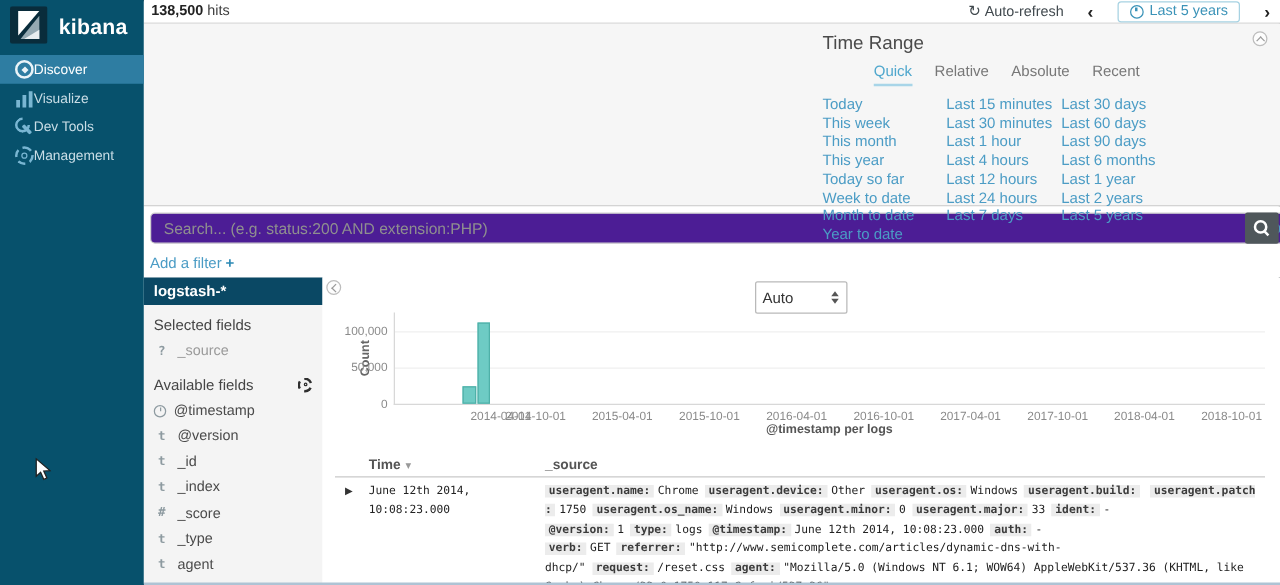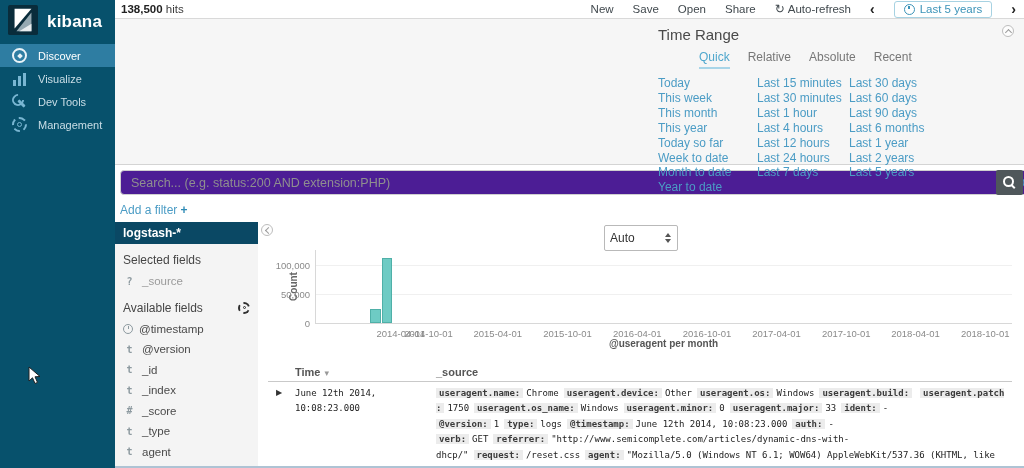--- a/index.html
+++ b/index.html
@@ -5,21 +5,21 @@
   * { margin:0; padding:0; box-sizing:border-box; }
   html,body { width:1024px; height:468px; overflow:hidden; }
   body { font-family:"Liberation Sans", sans-serif; background:#fff; position:relative; }
   .screen { position:absolute; inset:0; width:1024px; height:468px; overflow:hidden; box-shadow:inset 0 0 0 1px #23282b; background:#fff; }
 
   
   .sidebar { position:absolute; left:0; top:0; width:115px; height:468px; background:#07516c; z-index:5; }
   .logo { display:flex; align-items:center; gap:9px; padding:6px 0 6px 8px; height:44px; cursor:pointer; }
   .logo-text { color:#fff; font-size:17px; font-weight:600; letter-spacing:.2px; }
   .nav-list { list-style:none; margin-top:0; }
-  .nav-item { display:flex; align-items:center; gap:11px; height:23px; padding-left:12px; color:#c9dde6; font-size:11px; cursor:pointer; }
+  .nav-item { display:flex; align-items:center; gap:0; height:23px; padding-left:12px; color:#c9dde6; font-size:11px; cursor:pointer; }
   .nav-item .ic { color:#79b6d2; flex:0 0 auto; }
   .nav-item.active { background:#2e7da2; color:#fff; }
   .nav-item.active .ic { color:#eaf4f8; }
 
   
   .ic { width:15px; height:15px; display:inline-block; position:relative; }
   .ic-compass { border:2px solid currentColor; border-radius:50%; }
   .ic-compass::after { content:""; position:absolute; left:3.5px; top:3.5px; width:4px; height:4px; background:currentColor; transform:rotate(45deg); }
   .ic-bars { background-image:linear-gradient(currentColor,currentColor),linear-gradient(currentColor,currentColor),linear-gradient(currentColor,currentColor); background-size:3px 6px,3px 10px,3px 13px; background-position:1px bottom,6px bottom,11px bottom; background-repeat:no-repeat; }
   .ic-gauge { border:2px solid currentColor; border-radius:50%; }
@@ -162,27 +162,20 @@
         </li>
       </ul>
   </aside>
 
   <header class="topbar">
     <span class="hits">
       <b>138,500</b>
       <span>hits</span>
     </span>
     <nav class="top-actions">
-      <span style="display:flex;gap:19px;">
-
-      <a>New</a>
-          <a>Save</a>
-          <a>Open</a>
-          <a>Share</a>
-        </span>
       <a>
         <span class="refresh-glyph">↻</span><span>Auto-refresh</span>
       </a>
       <span class="chev">‹</span>
       <button class="timebtn">
         <span class="ic-clock"></span>
         <span>Last 5 years</span>
       </button>
       <span class="chev">›</span>
     </nav>
@@ -337,21 +330,21 @@
         <div class="xtick" style="left: 221.566px;">2015-10-01</div>
         <div class="xtick" style="left: 291.319px;">2016-04-01</div>
         <div class="xtick" style="left: 361.071px;">2016-10-01</div>
         <div class="xtick" style="left: 430.442px;">2017-04-01</div>
         <div class="xtick" style="left: 500.195px;">2017-10-01</div>
         <div class="xtick" style="left: 569.566px;">2018-04-01</div>
         <div class="xtick" style="left: 639.319px;">2018-10-01</div>
         <div class="bar" style="left: 54.1249px; width: 10.816px; height: 14.4841px; background: rgb(110, 203, 196); border-color: rgb(79, 176, 168);"></div>
         <div class="bar" style="left: 65.9409px; width: 10.4348px; height: 65.4683px; background: rgb(110, 203, 196); border-color: rgb(79, 176, 168);"></div>
       </div>
-    <div class="xaxis-label">@useragent per month</div>
+    <div class="xaxis-label">@timestamp per logs</div>
 
     <div class="doc-table">
       <div class="dt-head">
         <span class="tcol-h">
           <span>Time</span><span class="sortc">▾</span>
         </span>
         <span>_source</span>
       </div>
       <div class="dt-row">
         <span class="rcaret">▶</span>

